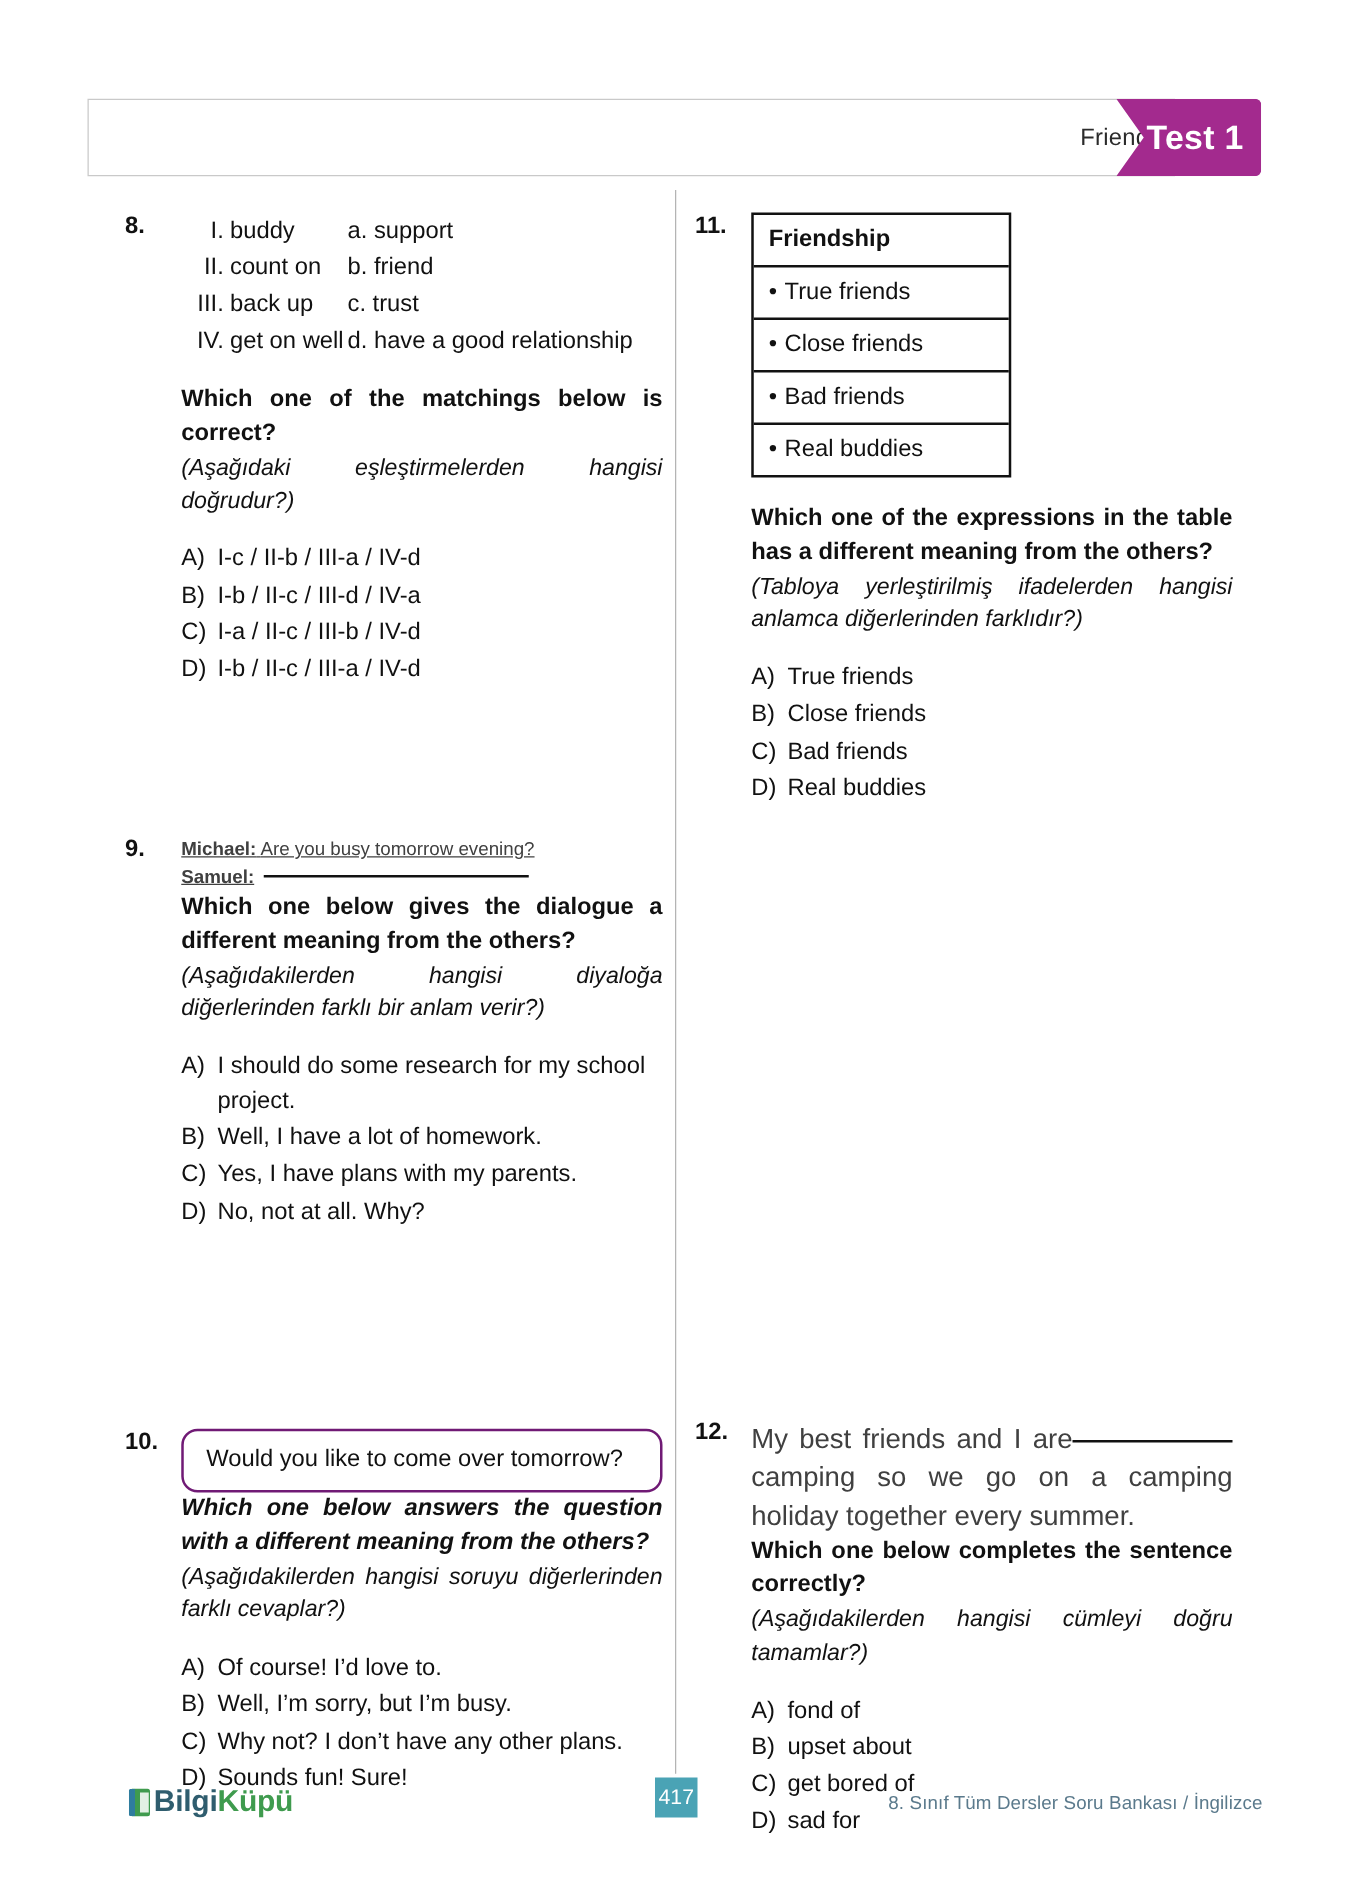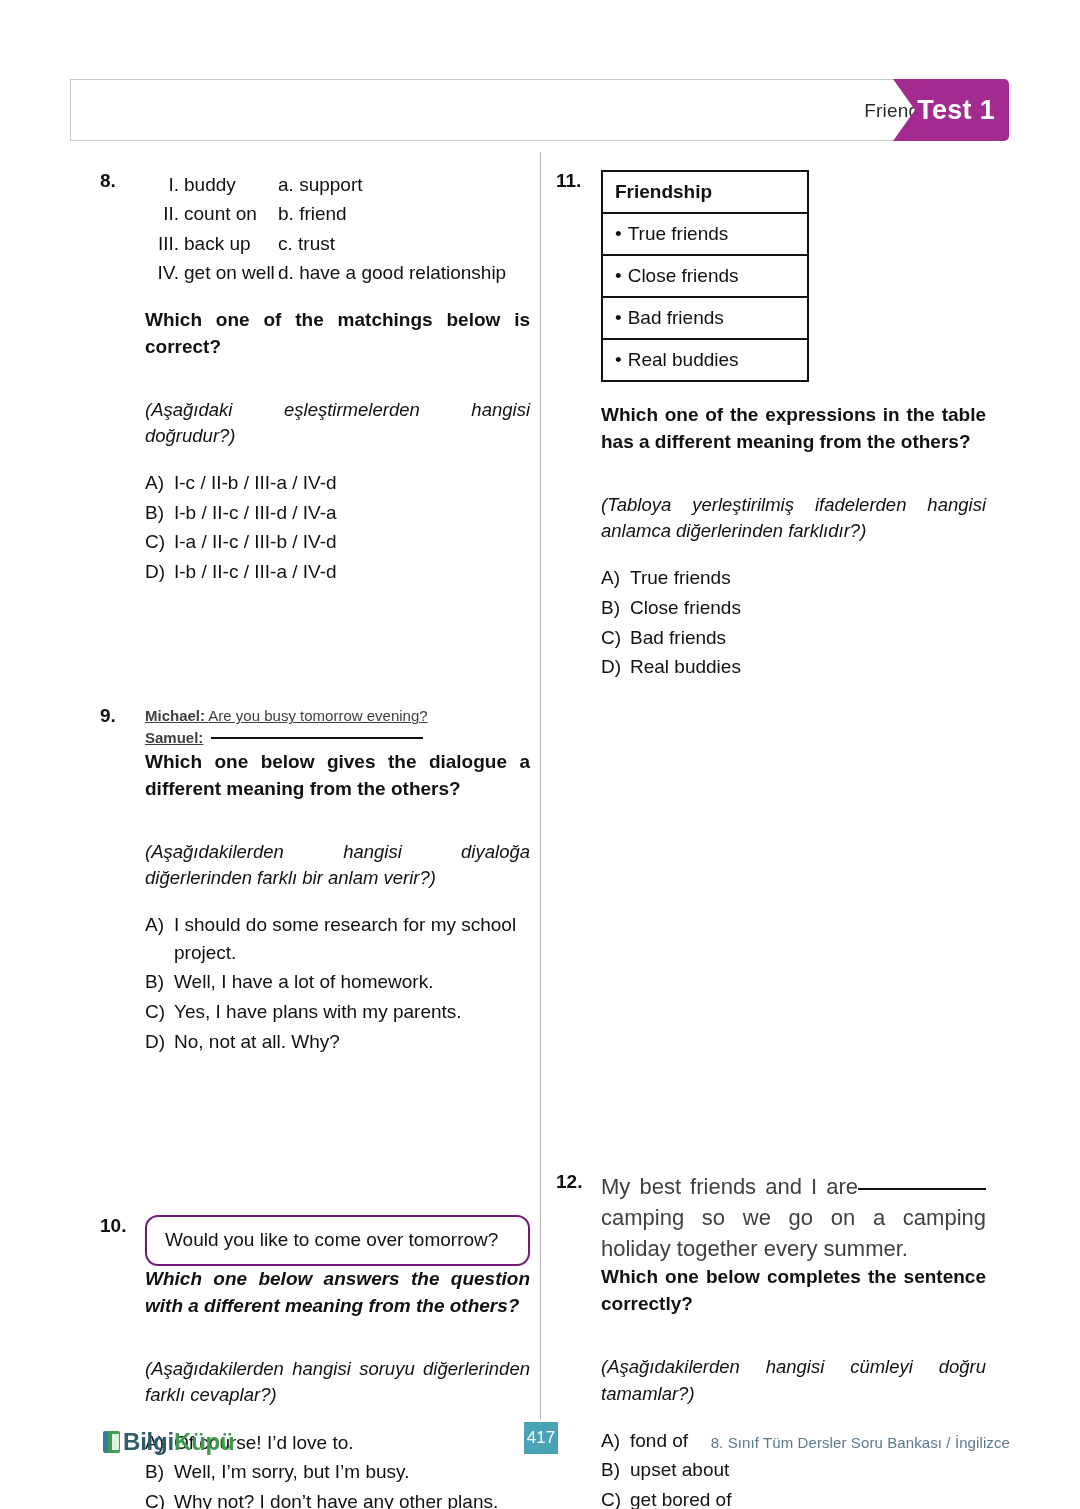--- a/index.html
+++ b/index.html
@@ -105,21 +105,20 @@
     line-height: 1.42;
     text-align: justify;
     color: #404040;
   }
   .stem-tr {
     font-size: 18.5px;
     font-style: italic;
     line-height: 1.42;
     text-align: justify;
     color: #111;
-    margin-top: 36px;
   }
 
   
   .options { margin-top: 20px; }
   .opt {
     font-size: 19px;
     line-height: 1.45;
     color: #111;
     display: flex;
     margin-bottom: 2px;

